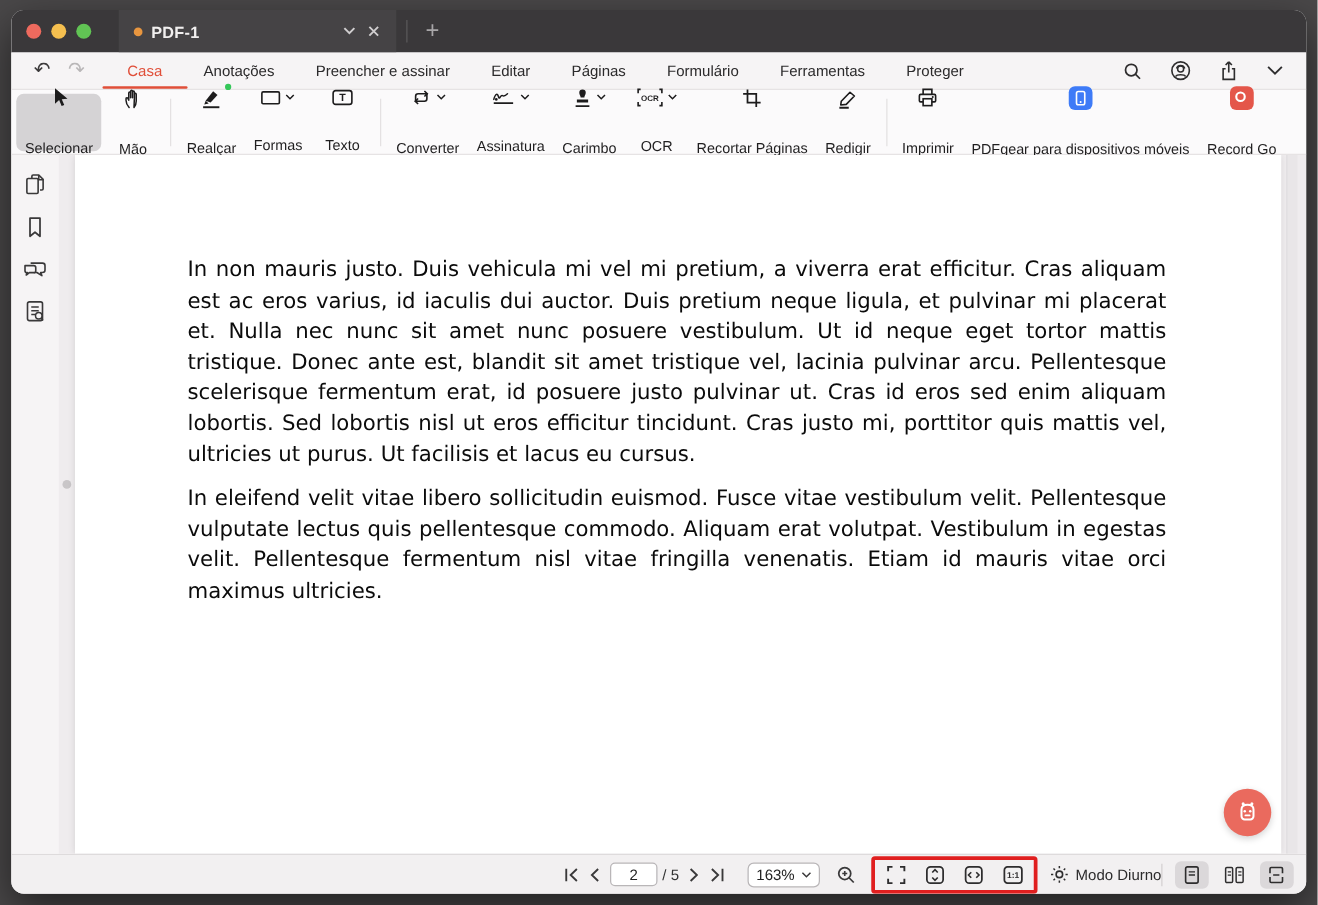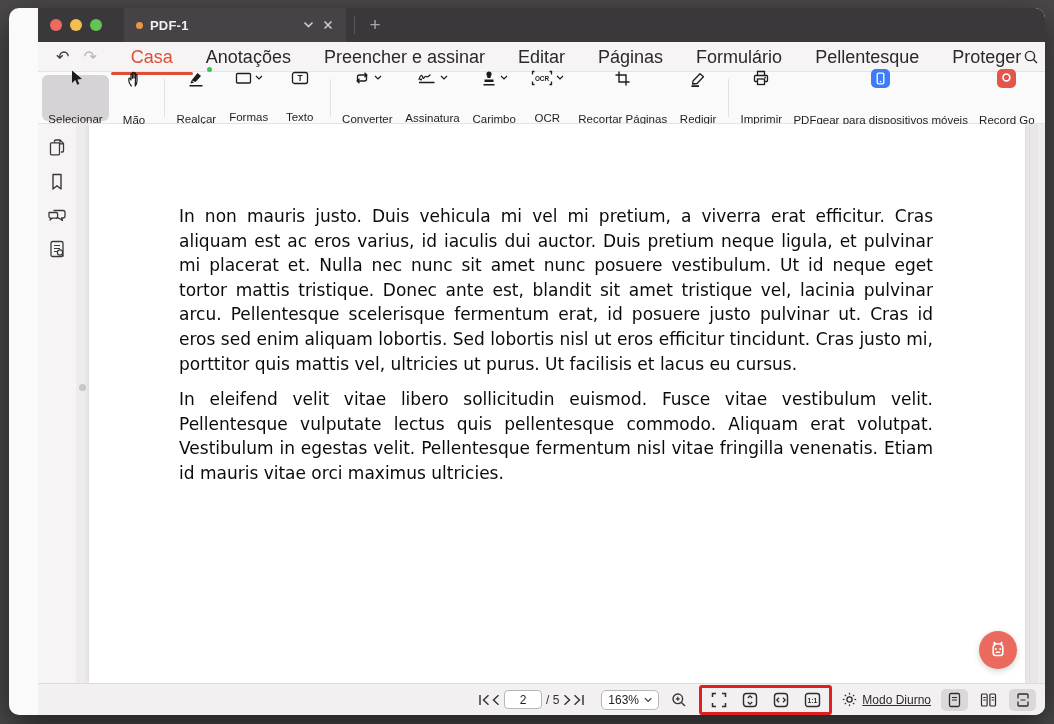--- a/index.html
+++ b/index.html
@@ -1,40 +1,40 @@
 <!DOCTYPE html>
 <html><head>
 <meta charset="utf-8">
 <style>
   * { margin:0; padding:0; box-sizing:border-box; }
   html,body { width:1054px; height:724px; }
   body { background:#4a4849; font-family:"Liberation Sans",sans-serif; position:relative; overflow:hidden; }
   .window { position:absolute; left:9px; top:8px; width:1036px; height:707px; border-radius:10px; overflow:hidden;
-            background:#fbfafb; box-shadow:0 12px 34px rgba(0,0,0,.55); display:flex; flex-direction:column;padding-left:29px; }
+            background:#fbfafb; box-shadow:0 12px 34px rgba(0,0,0,.55); display:flex; flex-direction:column; }
 
   
   .titlebar { height:34px; background:#3a383a; display:flex; align-items:center; flex:0 0 auto; }
   .lights { display:flex; gap:8px; padding:0 14px 0 12px; }
   .light { width:12px; height:12px; border-radius:50%; }
   .light.red { background:#ee6a5e; } .light.yellow { background:#f5bf4f; } .light.green { background:#61c454; }
   .doc-tab { height:34px; width:222px; margin-left:8px; background:#454345; display:flex; align-items:center; padding:0 8px 0 12px; }
   .mod-dot { width:7px; height:7px; border-radius:50%; background:#e8963f; margin-right:7px; flex:0 0 auto; }
   .doc-tab-title { color:#f1efef; font-size:13px; font-weight:bold; letter-spacing:.2px; flex:1; }
   .tab-btn { width:20px; height:20px; display:flex; align-items:center; justify-content:center; border-radius:4px; }
   .tab-btn svg { display:block; }
   .tab-divider { width:1px; height:18px; background:#5a585a; margin:0 8px; }
   .new-tab { color:#a8a6a8; font-size:19px; font-weight:400; width:24px; text-align:center; line-height:20px; }
 
   
   .menubar { height:30px; background:#f6f4f5; display:flex; align-items:center; border-bottom:1px solid #e6e3e4; flex:0 0 auto; }
   .undo-redo { display:flex; gap:14px; padding:0 20px 0 18px; font-size:16px; }
   .glyph-btn { color:#3c3a3b; line-height:1; }
   .glyph-btn.disabled { color:#b9b7b8; }
   .menu-tabs { display:flex; align-items:center; gap:29px; margin-left:12px; }
-  .menu-tab { font-size:18px; color:#2b2a2b; padding:7px 2px 6px; position:relative; white-space:nowrap; }
+  .menu-tab { font-size:12px; color:#2b2a2b; padding:7px 2px 6px; position:relative; white-space:nowrap; }
   .menu-tab.active { color:var(--accent); }
   .menu-tab.active::after { content:""; position:absolute; left:-18px; right:-18px; bottom:-1px; height:2.5px; background:var(--accent); border-radius:2px; }
   .menubar-right { margin-left:auto; display:flex; align-items:center; gap:22px; padding-right:18px; }
   .menubar-right svg { display:block; }
 
   
   .toolbar { height:52px; background:#fbfafb; display:flex; align-items:center; border-bottom:1px solid #e6e3e4; padding:0 4px; flex:0 0 auto; }
   .tool { display:flex; flex-direction:column; align-items:center; justify-content:center; gap:3px; padding:4px 7px; border-radius:6px; min-width:50px; height:46px; }
   .tool.selected { background:#d5d3d5; }
   .tool .ic { height:19px; display:flex; align-items:center; justify-content:center; position:relative; }
@@ -62,21 +62,21 @@
   
   .statusbar { height:32px; background:#f2f0f1; border-top:1px solid #dedbdc; display:flex; align-items:center; padding:0 10px; flex:0 0 auto; }
   .nav-btn { width:21px; height:20px; display:flex; align-items:center; justify-content:center; }
   .nav-btn svg { display:block; }
   .page-input { width:38px; height:19px; border:1px solid #b9b6b8; border-radius:4px; background:#fff; text-align:center; font-size:12px; color:#222; font-family:"Liberation Sans",sans-serif; margin:0 4px; }
   .page-total { font-size:12px; color:#333; margin-right:4px; white-space:nowrap; }
   .zoom-select { margin-left:16px; height:20px; min-width:58px; border:1px solid #b9b6b8; border-radius:5px; background:#fff; display:flex; align-items:center; justify-content:space-between; padding:0 6px; font-size:12px; color:#222; gap:5px; }
   .zoom-in-btn { margin-left:12px; }
   .fit-group { margin-left:12px; display:flex; align-items:center; gap:9px; border:3px solid var(--annot-red); border-radius:3px; padding:2px 6px; }
   .fit-btn { width:22px; height:20px; display:flex; align-items:center; justify-content:center; }
-  .mode-toggle { margin-left:10px; display:flex; align-items:center; gap:5px; font-size:12px; color:#2c2b2c; white-space:nowrap;text-decoration:underline; }
+  .mode-toggle { margin-left:10px; display:flex; align-items:center; gap:5px; font-size:12px; color:#2c2b2c; white-space:nowrap; }
   .sb-spacer { flex:1; }
   .sb-divider { width:1px; height:18px; background:#d3d0d1; margin-right:10px; }
   .view-btns { display:flex; gap:7px; align-items:center; }
   .view-btn { width:27px; height:22px; border-radius:5px; display:flex; align-items:center; justify-content:center; }
   .view-btn.active { background:#dbd8da; }
 
   
   .fab { position:absolute; right:28px; bottom:46px; width:38px; height:38px; border-radius:50%; background:var(--coral);
          display:flex; align-items:center; justify-content:center; box-shadow:0 2px 6px rgba(0,0,0,.18); }
 </style>
@@ -114,21 +114,21 @@
       <span class="glyph-btn"><span>↶</span></span>
       <span class="glyph-btn disabled"><span>↷</span></span>
     </div>
     <div class="menu-tabs">
       <span class="menu-tab active">Casa</span>
       <span class="menu-tab">Anotações</span>
       <span class="menu-tab">Preencher e assinar</span>
       <span class="menu-tab">Editar</span>
       <span class="menu-tab">Páginas</span>
       <span class="menu-tab">Formulário</span>
-      <span class="menu-tab">Pellentesque</span>
+      <span class="menu-tab">Ferramentas</span>
       <span class="menu-tab">Proteger</span>
     </div>
     <div class="menubar-right">
       <span>
         <svg width="16" height="16" viewBox="0 0 16 16">
             <circle cx="7" cy="7" r="4.6" fill="none" stroke="#2e2d2e" stroke-width="1.4"></circle>
             <path d="M10.5 10.5 L14 14" stroke="#2e2d2e" stroke-width="1.4"></path>
           </svg>
       </span>
       <span>

